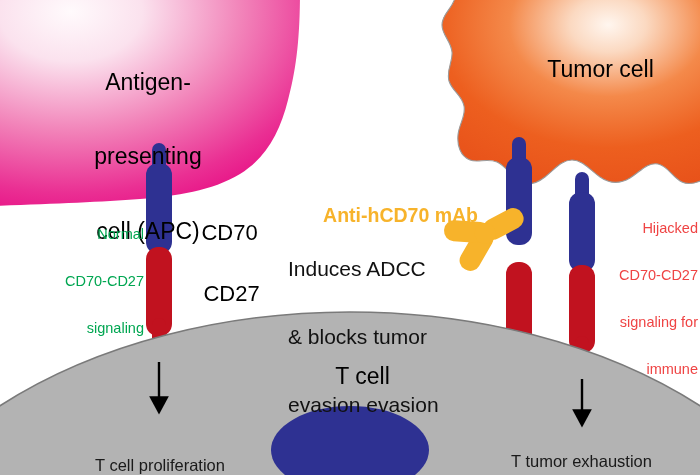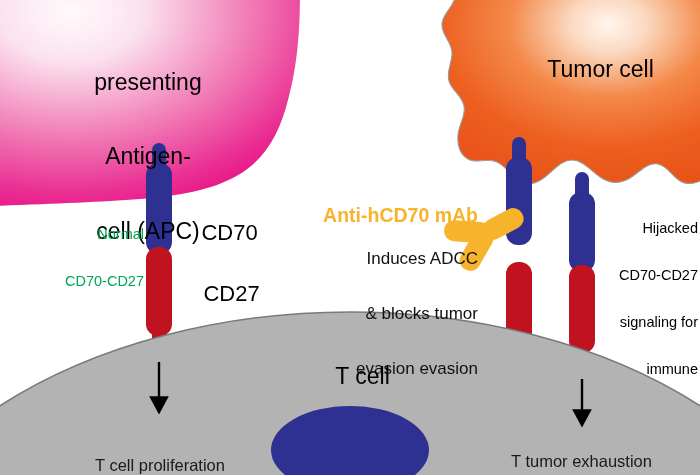--- a/index.html
+++ b/index.html
@@ -6,21 +6,21 @@
   body{
     width:700px;height:475px;
     font-family:"Liberation Sans","DejaVu Sans",sans-serif;
     overflow:hidden;position:relative;
   }
   #stage{position:relative;width:700px;height:475px;overflow:hidden;background:#ffffff;}
   #stage svg{position:absolute;left:0;top:0;}
   .lbl{position:absolute;white-space:pre;line-height:1.08;text-align:center;}
   .ttl{font-size:23px;color:#000;text-align:center;}
   .tiny{font-size:14.5px;text-align:right;}
-  .mid{font-size:17px;text-align:right;color:#111;}
+  .mid{font-size:21px;text-align:left;color:#111;}
   .rcpt{font-size:22px;color:#000;}
   .hdr{font-size:19.5px;font-weight:bold;text-align:right;}
   .tcellbody{font-size:16.5px;text-align:center;color:#1a1a1a;}
 </style>
 </head>
 <body>
 
 <div id="stage">
 
   <svg width="700" height="475" viewBox="0 0 700 475">
@@ -123,53 +123,54 @@
 
     <g>
       <line x1="159" y1="362" x2="159" y2="404" stroke="#000" stroke-width="2.4" marker-end="url(#arrowHead)"></line>
     </g>
     <g>
       <line x1="582" y1="379" x2="582" y2="417" stroke="#000" stroke-width="2.4" marker-end="url(#arrowHead)"></line>
     </g>
   </svg>
 
   <div class="lbl ttl" style="left:38px;top:20px;width:220px;">
+    <div>Antigen-</div>
     <div>presenting</div>
-    <div>Antigen-</div>
     <div>cell (APC)</div>
   </div>
 
   <div class="lbl ttl" style="left:513px;top:32px;width:150px;">
     <span>Tumor cell</span>
   </div>
 
   <div class="lbl tiny" style="left:28px;top:196px;width:116px;color:#00a651;">
     <div>Normal</div>
     <div>CD70-CD27</div>
+    <div>signaling</div>
   </div>
 
   <div class="lbl rcpt" style="left:177px;top:197px;">
     <span>CD70</span>
   </div>
 
   <div class="lbl rcpt" style="left:179px;top:258px;">
     <span>CD27</span>
   </div>
 
   <div class="lbl hdr" style="left:288px;top:184px;width:190px;color:#f7b32b;">
     <span>Anti-hCD70 mAb</span>
   </div>
 
   <div class="lbl mid" style="left:288px;top:213px;width:190px;">
     <div>Induces ADCC</div>
     <div>&amp; blocks tumor</div>
     <div>evasion evasion</div>
   </div>
 
-  <div class="lbl tiny" style="left:598px;top:190px;width:100px;color:#000000;">
+  <div class="lbl tiny" style="left:598px;top:190px;width:100px;color:#ef4444;">
     <div>Hijacked</div>
     <div>CD70-CD27</div>
     <div>signaling for</div>
     <div>immune</div>
   </div>
 
   <div class="lbl ttl" style="left:290px;top:339px;width:120px;">
     <span>T cell</span>
   </div>
 

